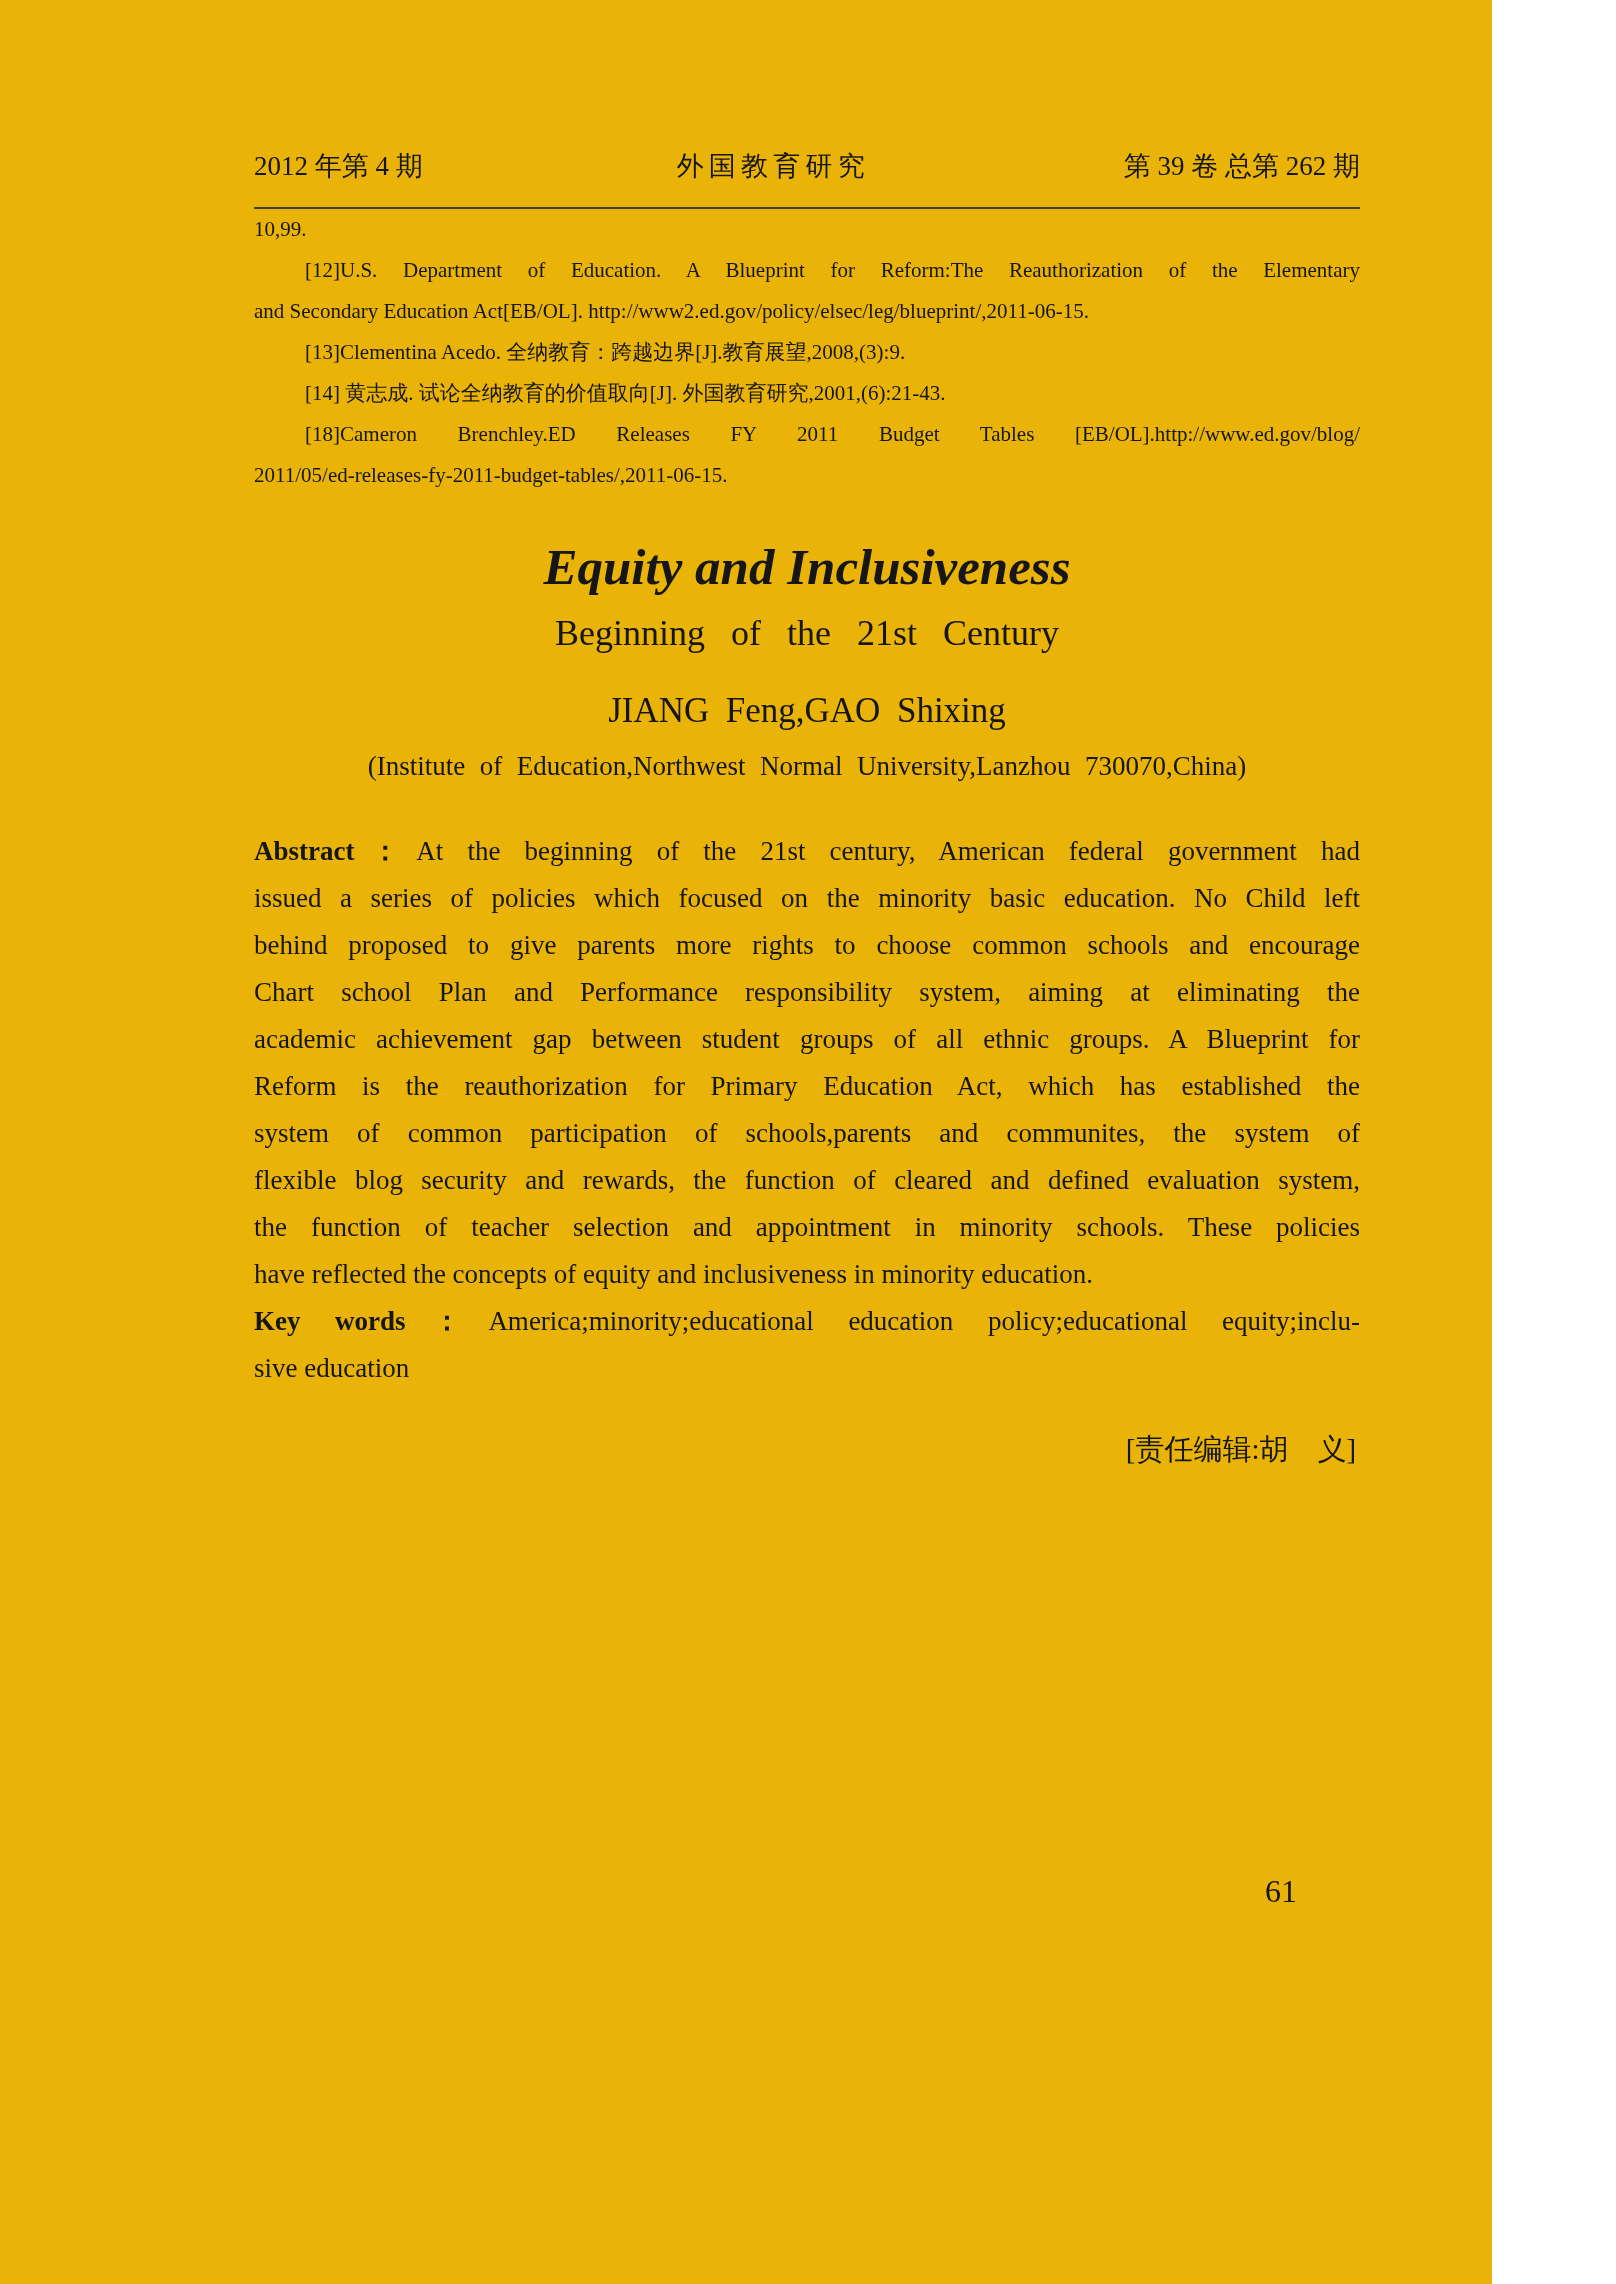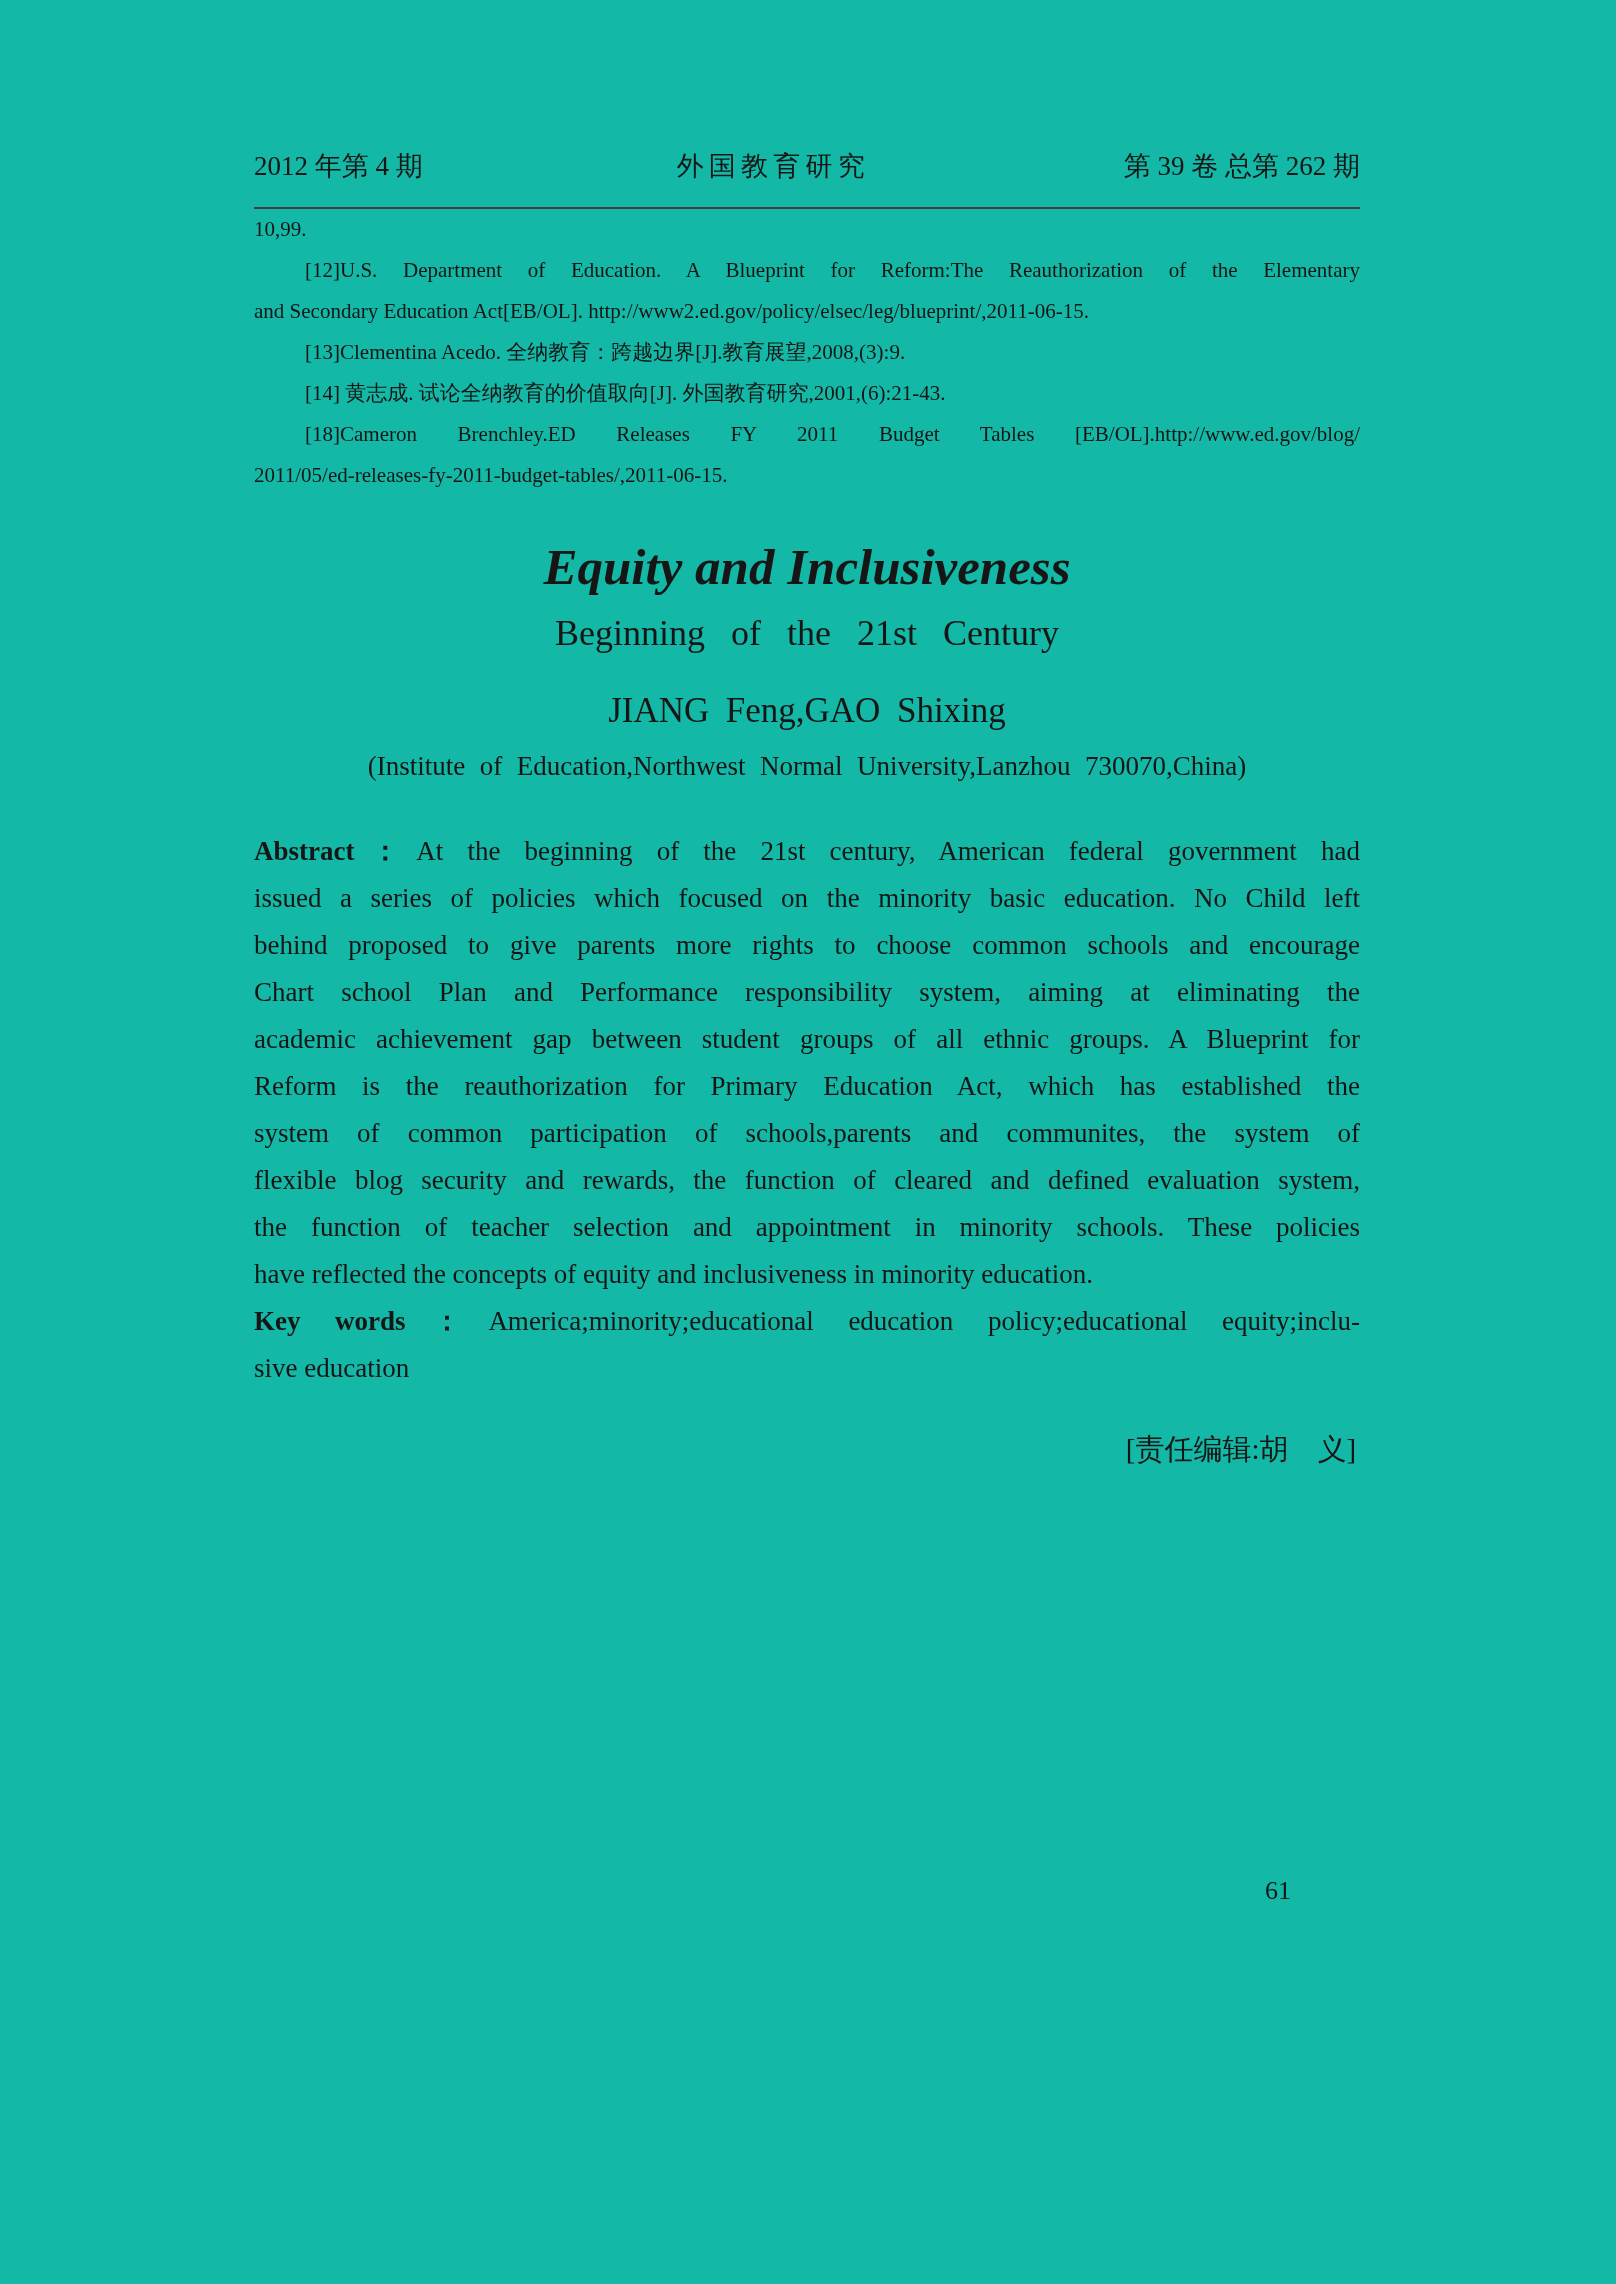--- a/index.html
+++ b/index.html
@@ -9,23 +9,23 @@
   }
   body {
     width: 1616px;
     height: 2284px;
     font-family: "Liberation Serif", "DejaVu Serif", serif;
     color: #161616;
     overflow: hidden;
   }
   .page {
     position: relative;
-    width: 1616px;
+    width: 1492px;
     height: 2284px;
-    background: #14b8a6;
+    background: #eab308;
   }
   .content {
     margin-left: 254px;
     width: 1106px;
     padding-top: 149px;
   }
   
   .header {
     display: flex;
     justify-content: space-between;
@@ -93,21 +93,21 @@
     margin-top: 38px;
     font-size: 29px;
     line-height: 39px;
     text-align: right;
     padding-right: 3.9px;
   }
   .pagenum {
     position: absolute;
     top: 1874px;
     left: 1265px;
-    font-size: 26px;
+    font-size: 32px;
     line-height: 34px;
   }
 </style>
 </head>
 <body>
 
 <div class="page">
   <div class="content">
 
     <div class="header">

